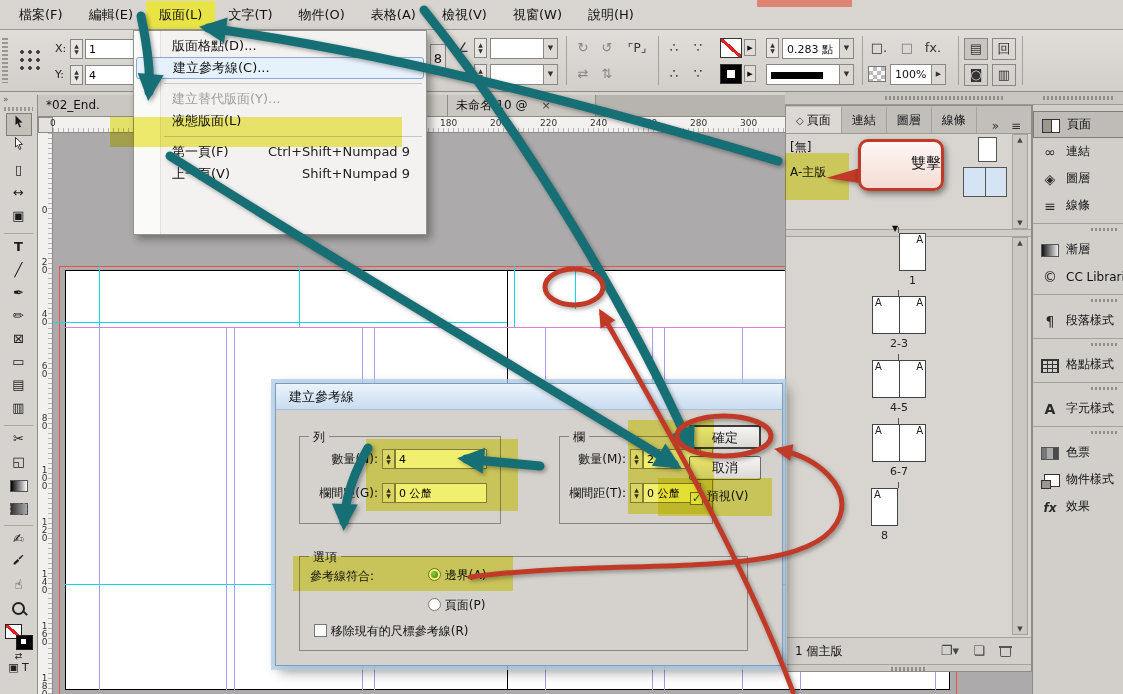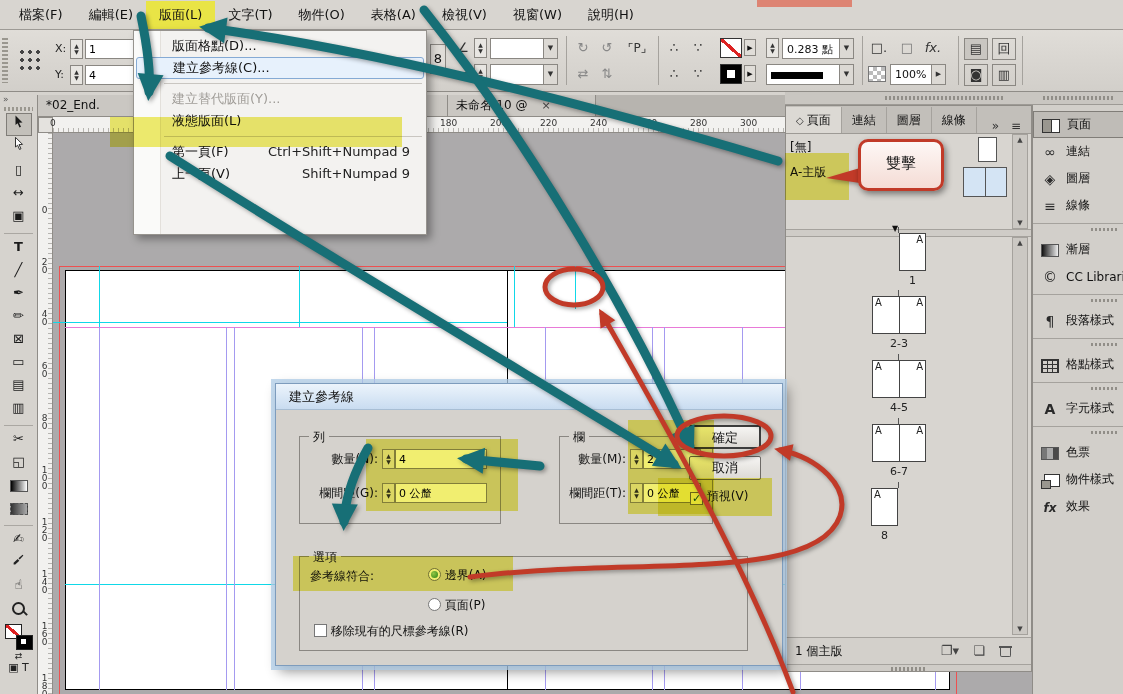--- a/index.html
+++ b/index.html
@@ -151,21 +151,21 @@
                   linear-gradient(90deg,#333 1px,transparent 1px) 5px 0/5px 100%}
   .ic-sw{width:16px;height:11px;border:1px solid #555;
        background:linear-gradient(90deg,#777 0 33%,#aaa 33% 66%,#4a4a4a 66%)}
   .ic-obj{width:14px;height:11px;border:1px solid #333;background:#fff;position:relative;margin-left:3px}
   .ic-obj::after{content:"";position:absolute;left:-4px;bottom:-3px;width:8px;height:7px;background:#9a978f;border:1px solid #333}
   
   .ylw{position:absolute;background:#e9e318;opacity:.62;mix-blend-mode:multiply;z-index:40;pointer-events:none}
   #anno{position:absolute;left:0;top:0;z-index:50;pointer-events:none}
   .callout{position:absolute;z-index:51;border:3px solid #c13a28;border-radius:10px;
        background:linear-gradient(#fdf7f5,#f5dcd5);box-shadow:2px 3px 6px rgba(0,0,0,.45);
-       text-align:center;font-size:15px;color:#111;pointer-events:none}
+       text-align:right;font-size:15px;color:#111;pointer-events:none}
   .redbar{position:absolute;background:#dd8473;z-index:51;pointer-events:none}
 </style>
 </head>
 <body>
 
 <div class="menubar" id="menubar">
     <span class="mi">檔案(F)</span>
     <span class="mi">編輯(E)</span>
     <span class="mi hl">版面(L)</span>
     <span class="mi">文字(T)</span>
@@ -216,21 +216,21 @@
   <span class="swStroke" style="position:absolute;left:720px;top:34px"></span>
   <span class="cbtn" style="left:744px;top:35px;width:12px;height:17px;font-size:7px;line-height:16px">▶</span>
 
   <span class="stp" style="position:absolute;left:766px;top:8px">▲<br>▼</span>
   <span class="combo" style="left:782px;top:8px;width:72px">0.283 點<span class="da">▼</span></span>
   <span class="combo" style="left:766px;top:34px;width:88px;background:#fff"><span class="linebar"></span><span class="da">▼</span></span>
 
   <span class="csep" style="left:862px"></span>
   <span class="cico" style="left:868px;top:8px">□.</span>
   <span class="cico" style="left:896px;top:8px;color:#777">□</span>
-  <span class="cico" style="left:922px;top:8px;font-style:italic">fx.</span>
+  <span class="cico" style="left:922px;top:8px;">fx.</span>
   <span class="checker" style="position:absolute;left:868px;top:36px"></span>
   <span class="combo" style="left:890px;top:34px;width:56px">100%<span class="da">▶</span></span>
 
   <span class="csep" style="left:958px"></span>
   <span class="cico" style="left:964px;top:8px;border:1px solid #8a8782;background:#c9c6c1">▤</span>
   <span class="cico" style="left:992px;top:8px;border:1px solid #8a8782">回</span>
   <span class="cico" style="left:964px;top:34px;border:1px solid #8a8782">◙</span>
   <span class="cico" style="left:992px;top:34px;border:1px solid #8a8782">▥</span>
   <span class="csep" style="left:1022px"></span>
 </div>

